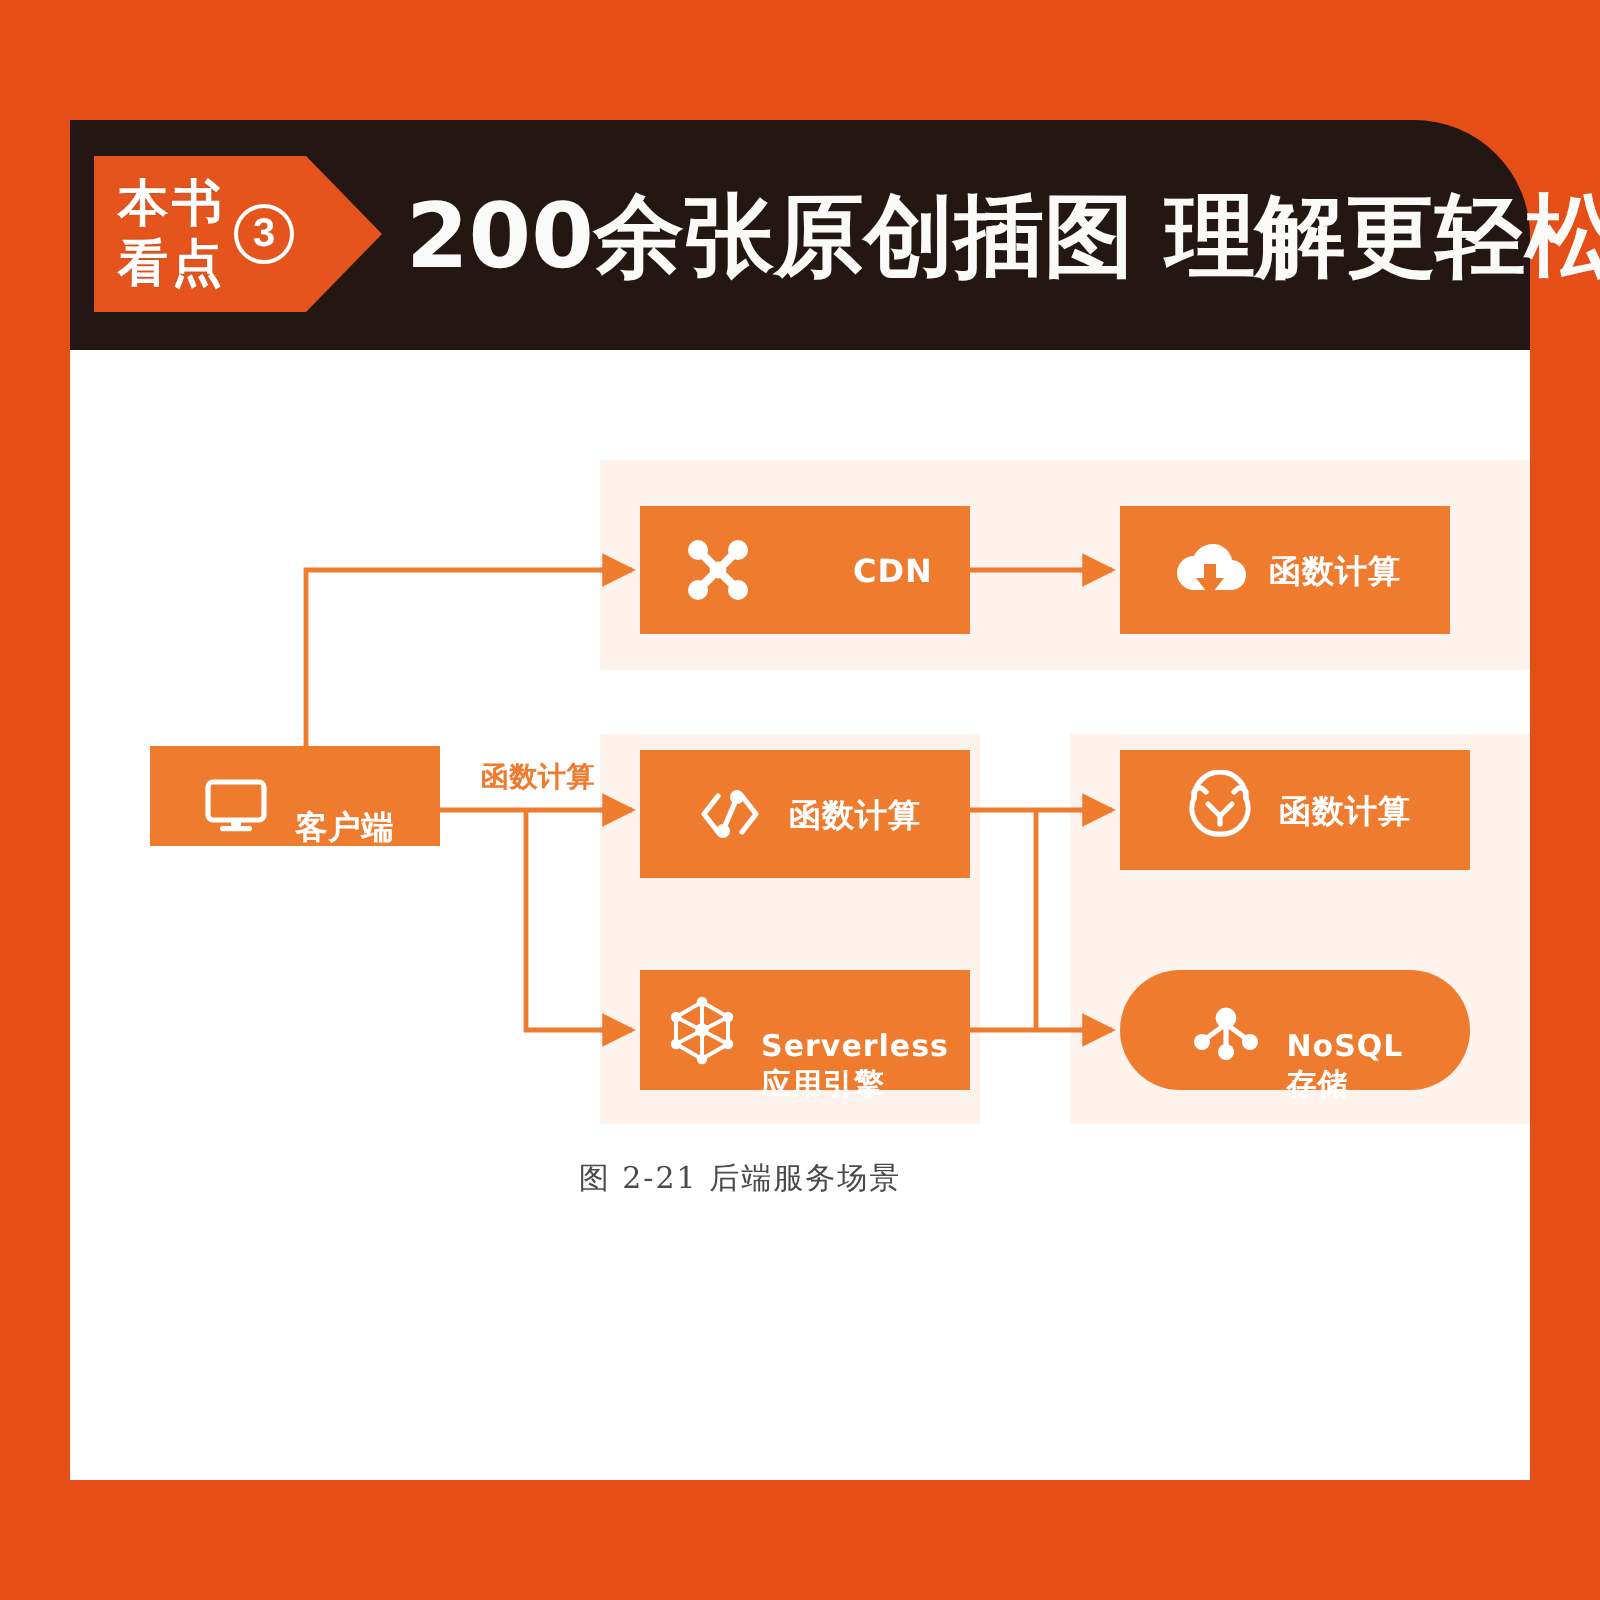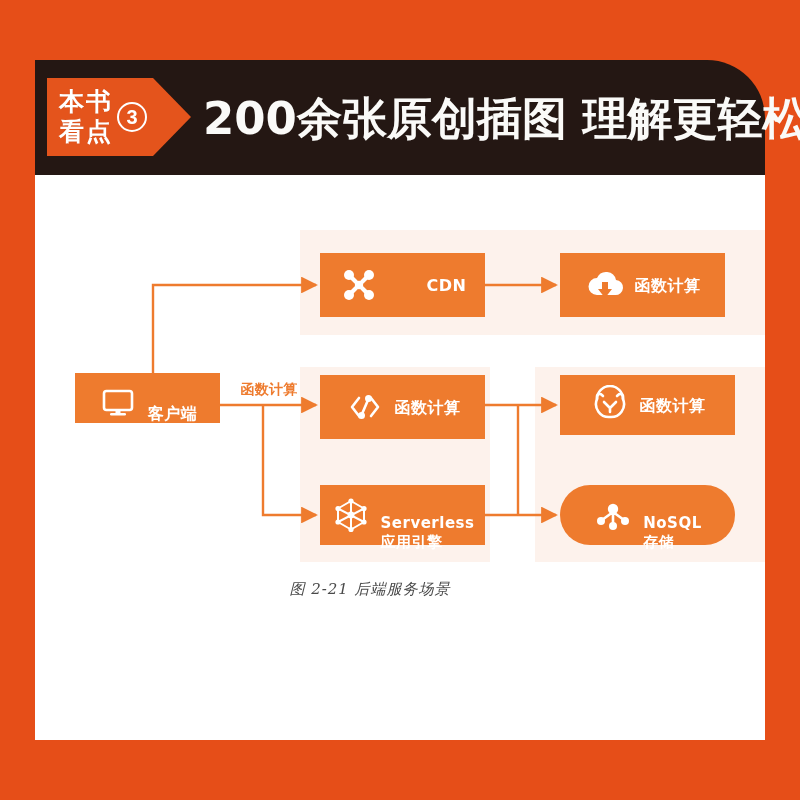--- a/index.html
+++ b/index.html
@@ -145,21 +145,20 @@
 
   .caption {
     position: absolute;
     left: 0; top: 405px;
     width: 670px;
     text-align: center;
     color: #4A4A4A;
     font-family: "DejaVu Serif", "Liberation Serif", serif;
     font-size: 15px;
     letter-spacing: 1px;
-    font-style: italic;
   }
 </style>
 </head>
 <body>
 
 <div id="page">
 
   <div class="banner">
 
     <div class="badge">

